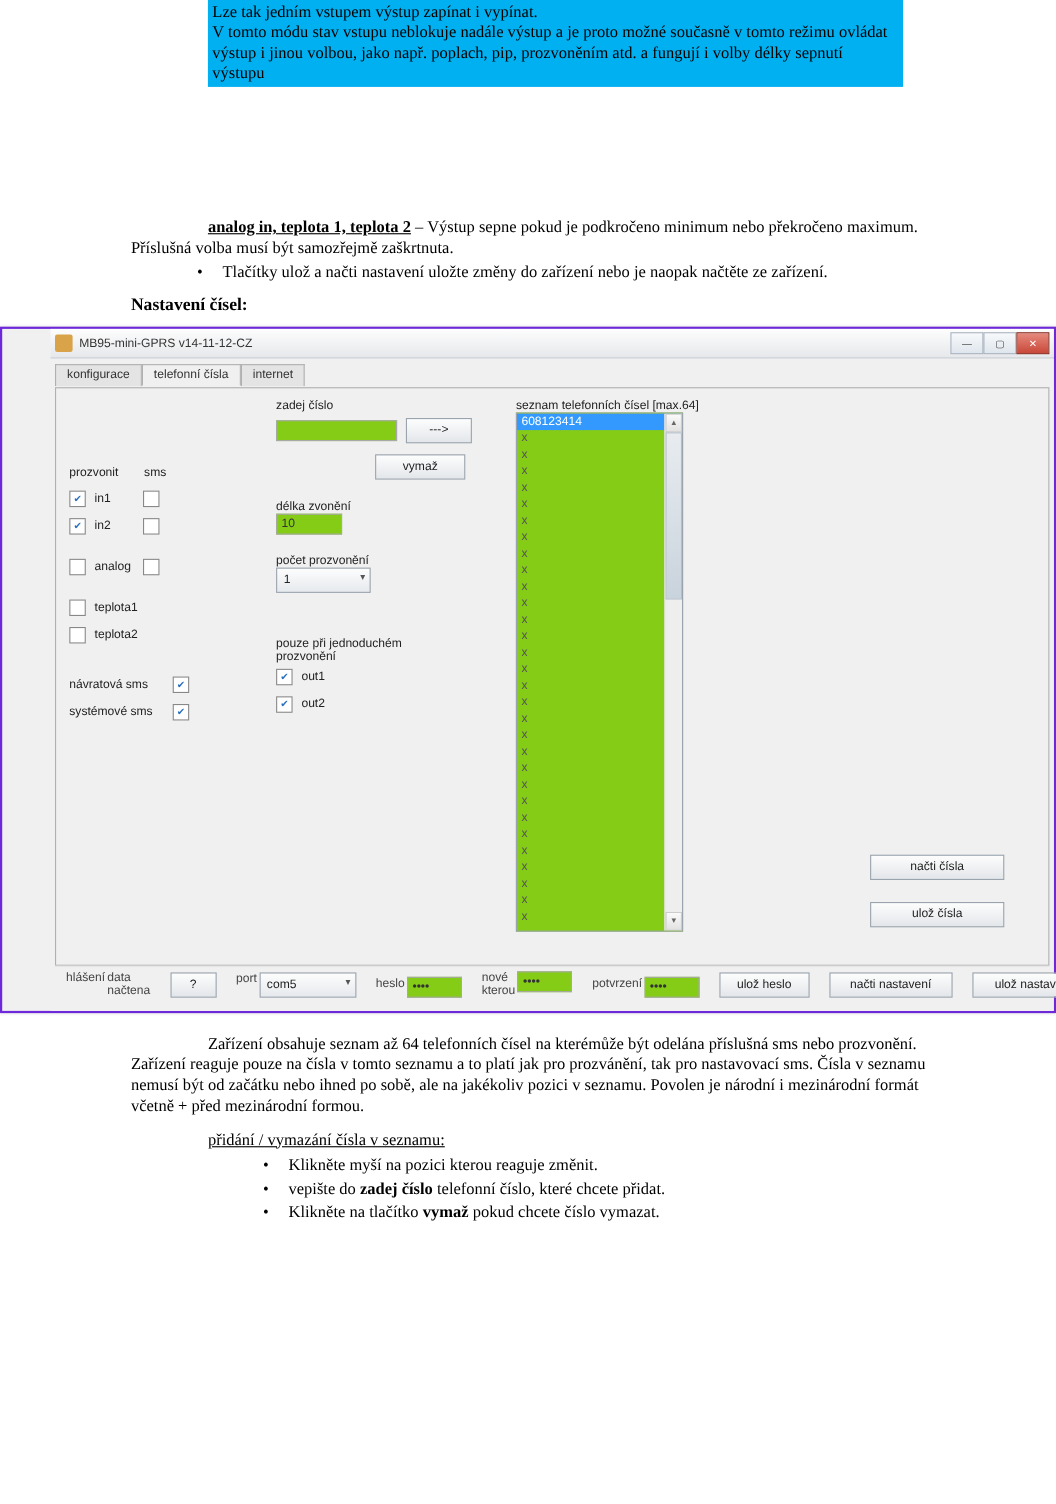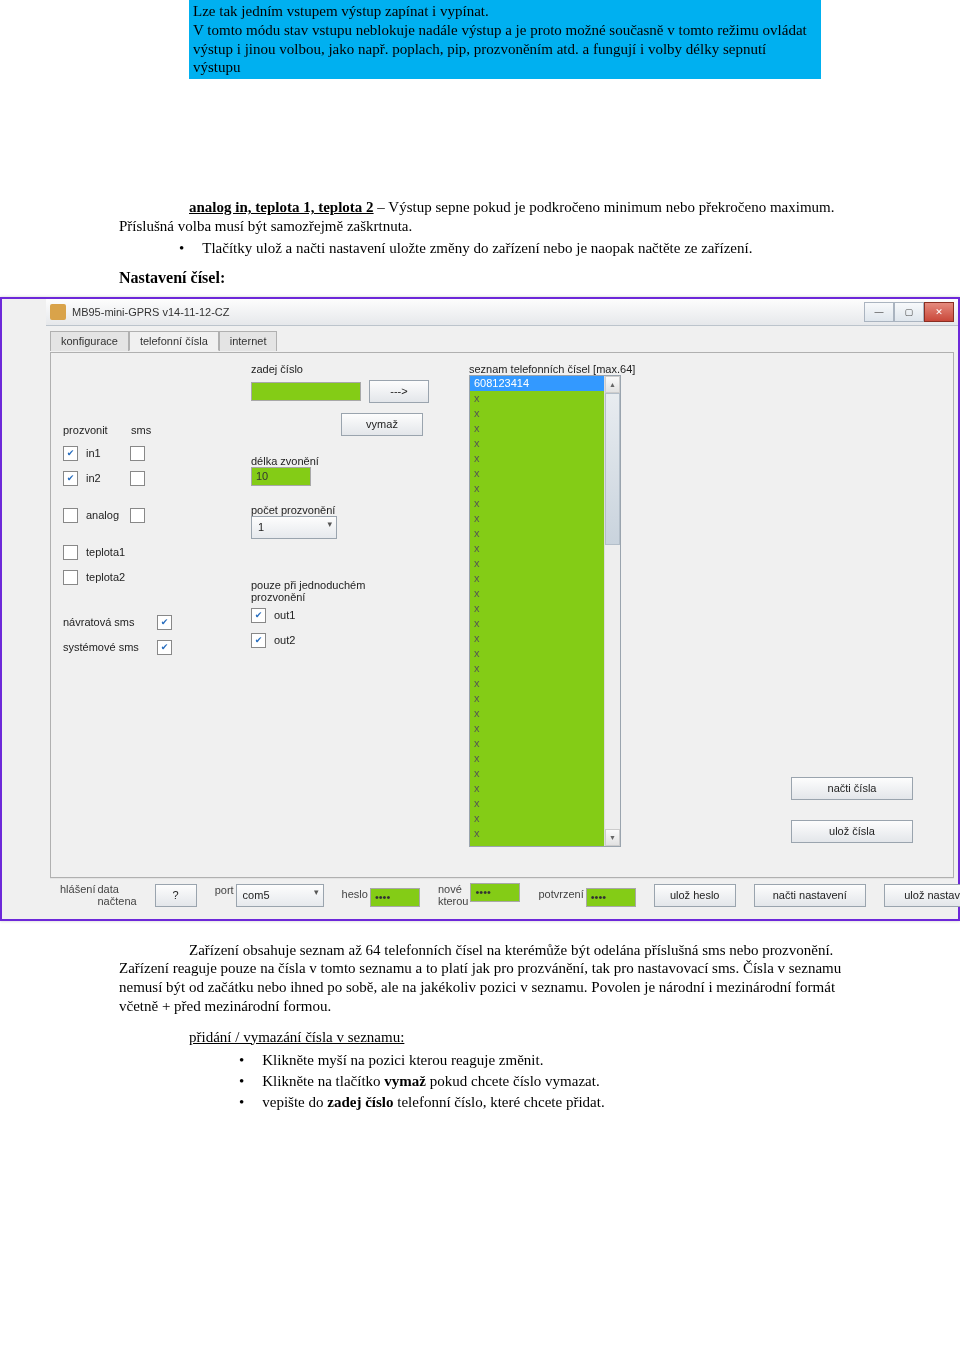--- a/index.html
+++ b/index.html
@@ -331,16 +331,16 @@
 <div class="content">
   <p class="para" style="margin-left:40px;">
     <span style="margin-left:70px;">Zařízení obsahuje seznam až 64 telefonních čísel na kterémůže být odelána příslušná sms nebo prozvonění. Zařízení reaguje pouze na čísla v tomto seznamu a to platí jak pro prozvánění, tak pro nastavovací sms. Čísla v seznamu nemusí být od začátku nebo ihned po sobě, ale na jakékoliv pozici v seznamu. Povolen je národní i mezinárodní formát včetně + před mezinárodní formou.</span>
   </p>
 
   <p class="para" style="margin-left:110px; margin-top:12px;">
     <span class="underline">přidání / vymazání čísla v seznamu:</span>
   </p>
   <ul class="bul2">
     <li><span>Klikněte myší na pozici kterou reaguje změnit.</span></li>
+    <li><span>vepište do </span><span class="bold">zadej číslo</span><span>  telefonní číslo, které chcete přidat.</span></li>
     <li><span>Klikněte na tlačítko </span><span class="bold">vymaž</span><span> pokud chcete číslo vymazat.</span></li>
-    <li><span>vepište do </span><span class="bold">zadej číslo</span><span>  telefonní číslo, které chcete přidat.</span></li>
   </ul>
 </div>
 
 </body></html>

